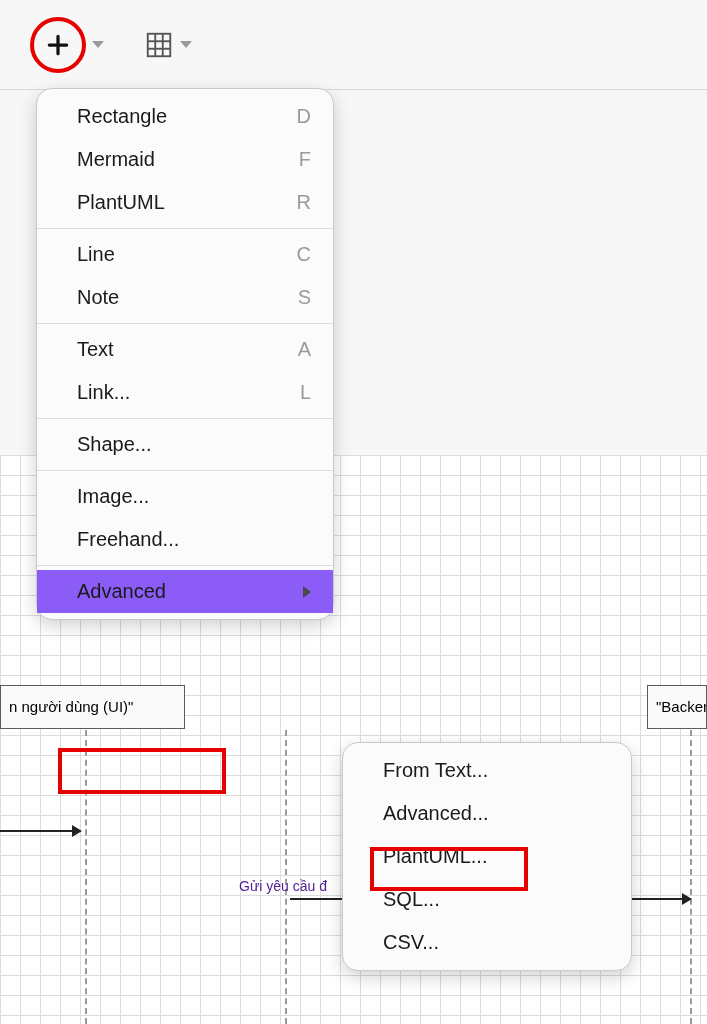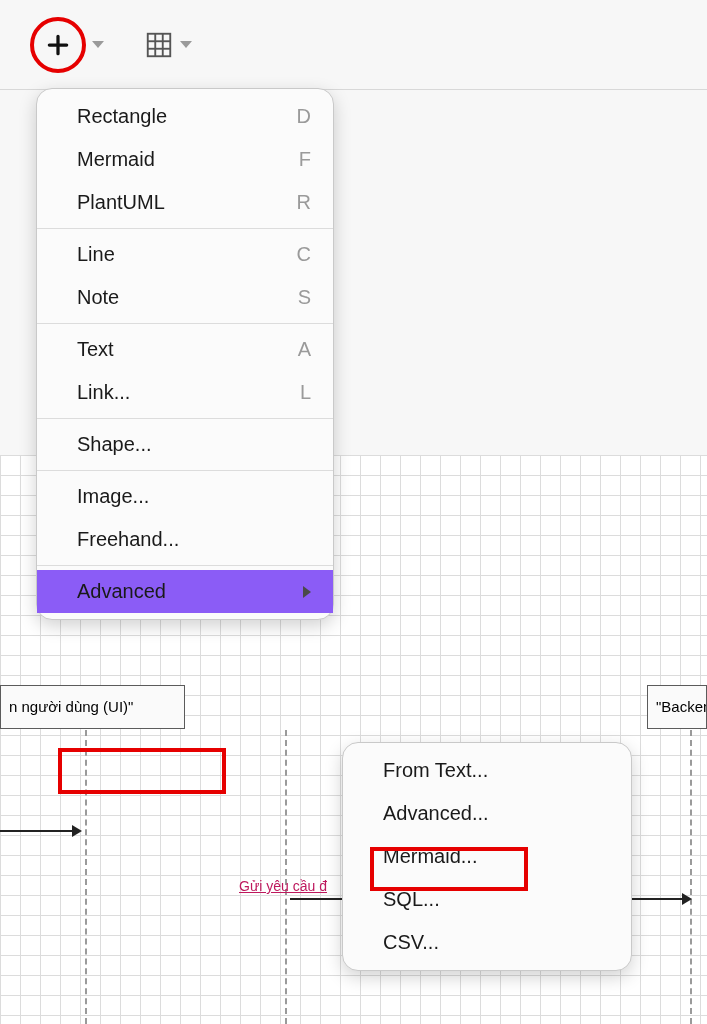--- a/index.html
+++ b/index.html
@@ -92,23 +92,22 @@
     right:-2px; top:-5px;
     border-left:10px solid #222;
     border-top:6px solid transparent;
     border-bottom:6px solid transparent;
   }
   .arrow1 { top: 830px; left: 0; width: 80px; }
   .arrow2 { top: 898px; left: 290px; width: 400px; }
   .arrow-label {
     position:absolute;
     font-size: 14px;
-    color:#be185d;
+    color:#4c1d95;
     white-space: nowrap;
-    text-decoration: underline;
   }
   .label2 { top: 878px; left: 239px; width: 100px; overflow:hidden;}
 
   
   .menu {
     position: absolute;
     background: #fbfbfb;
     border: 1px solid #c9c9c9;
     border-radius: 16px;
     box-shadow: 0 6px 18px rgba(0,0,0,0.18);
@@ -240,21 +239,21 @@
 </div>
 
 <div class="menu menu-sub">
   <div class="menu-item">
     <span>From Text...</span>
   </div>
   <div class="menu-item">
     <span>Advanced...</span>
   </div>
   <div class="menu-item">
-    <span>Mermaid...</span>
+    <span>PlantUML...</span>
   </div>
   <div class="menu-item">
     <span>SQL...</span>
   </div>
   <div class="menu-item">
     <span>CSV...</span>
   </div>
 </div>
 
 <div class="highlight-red hl-advanced"></div>

